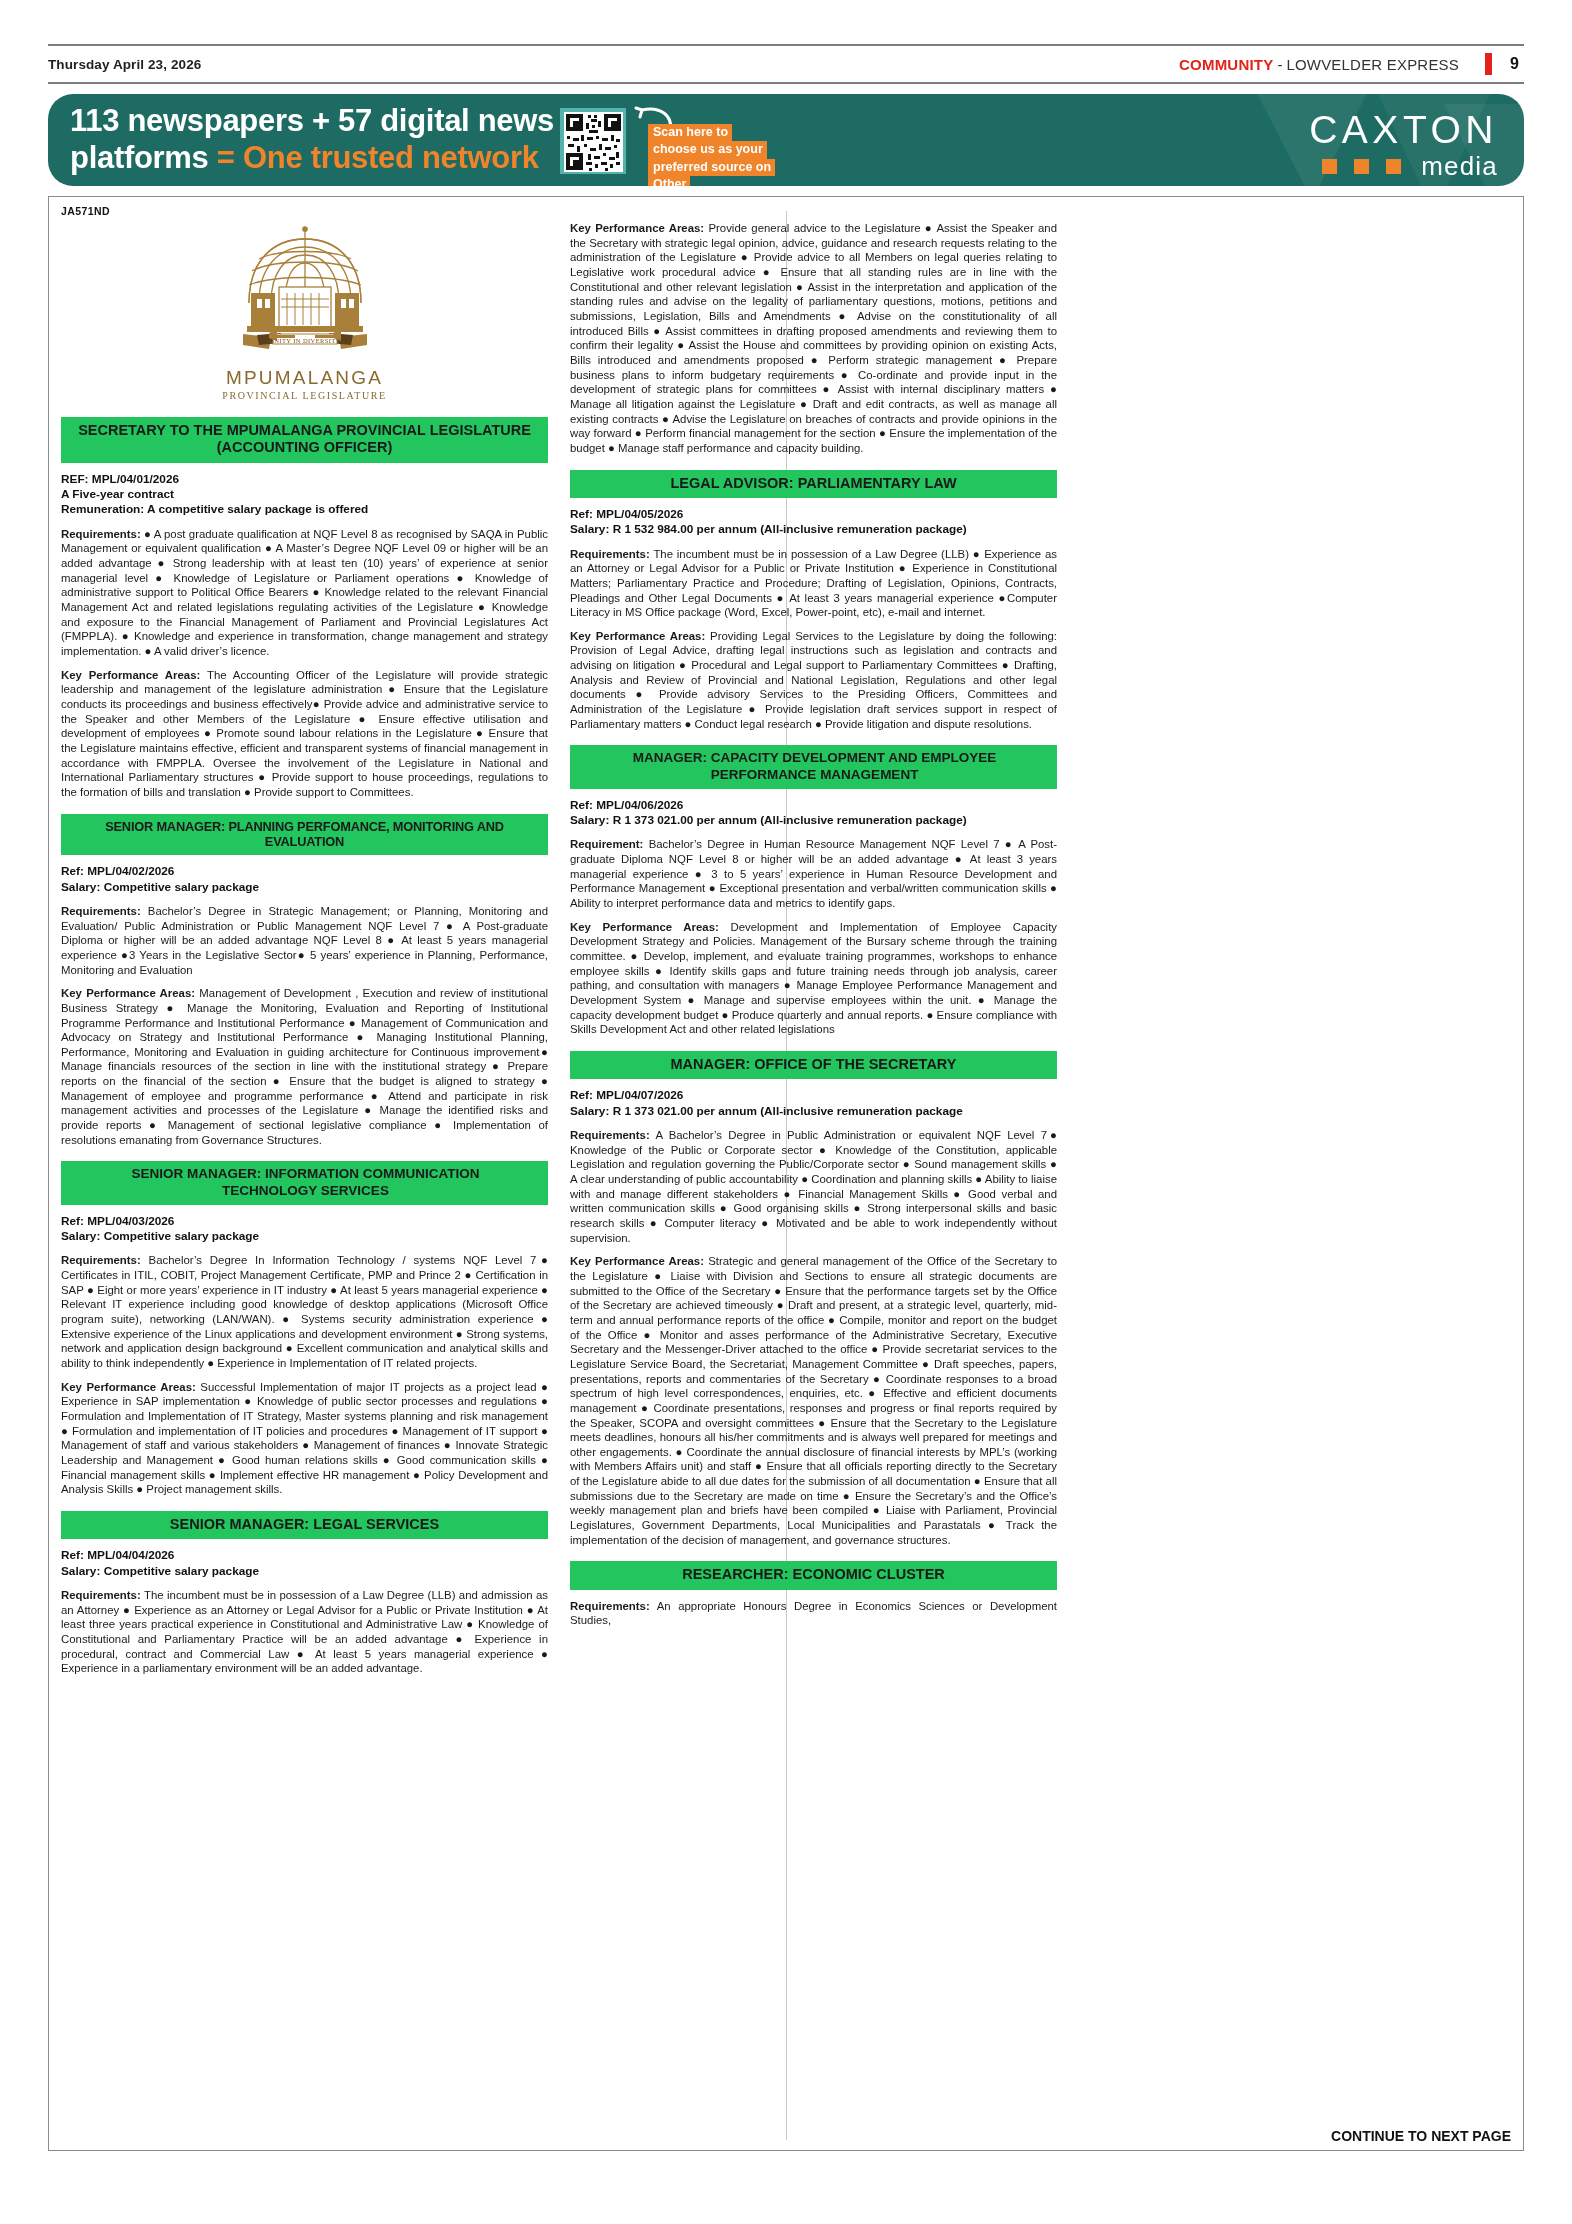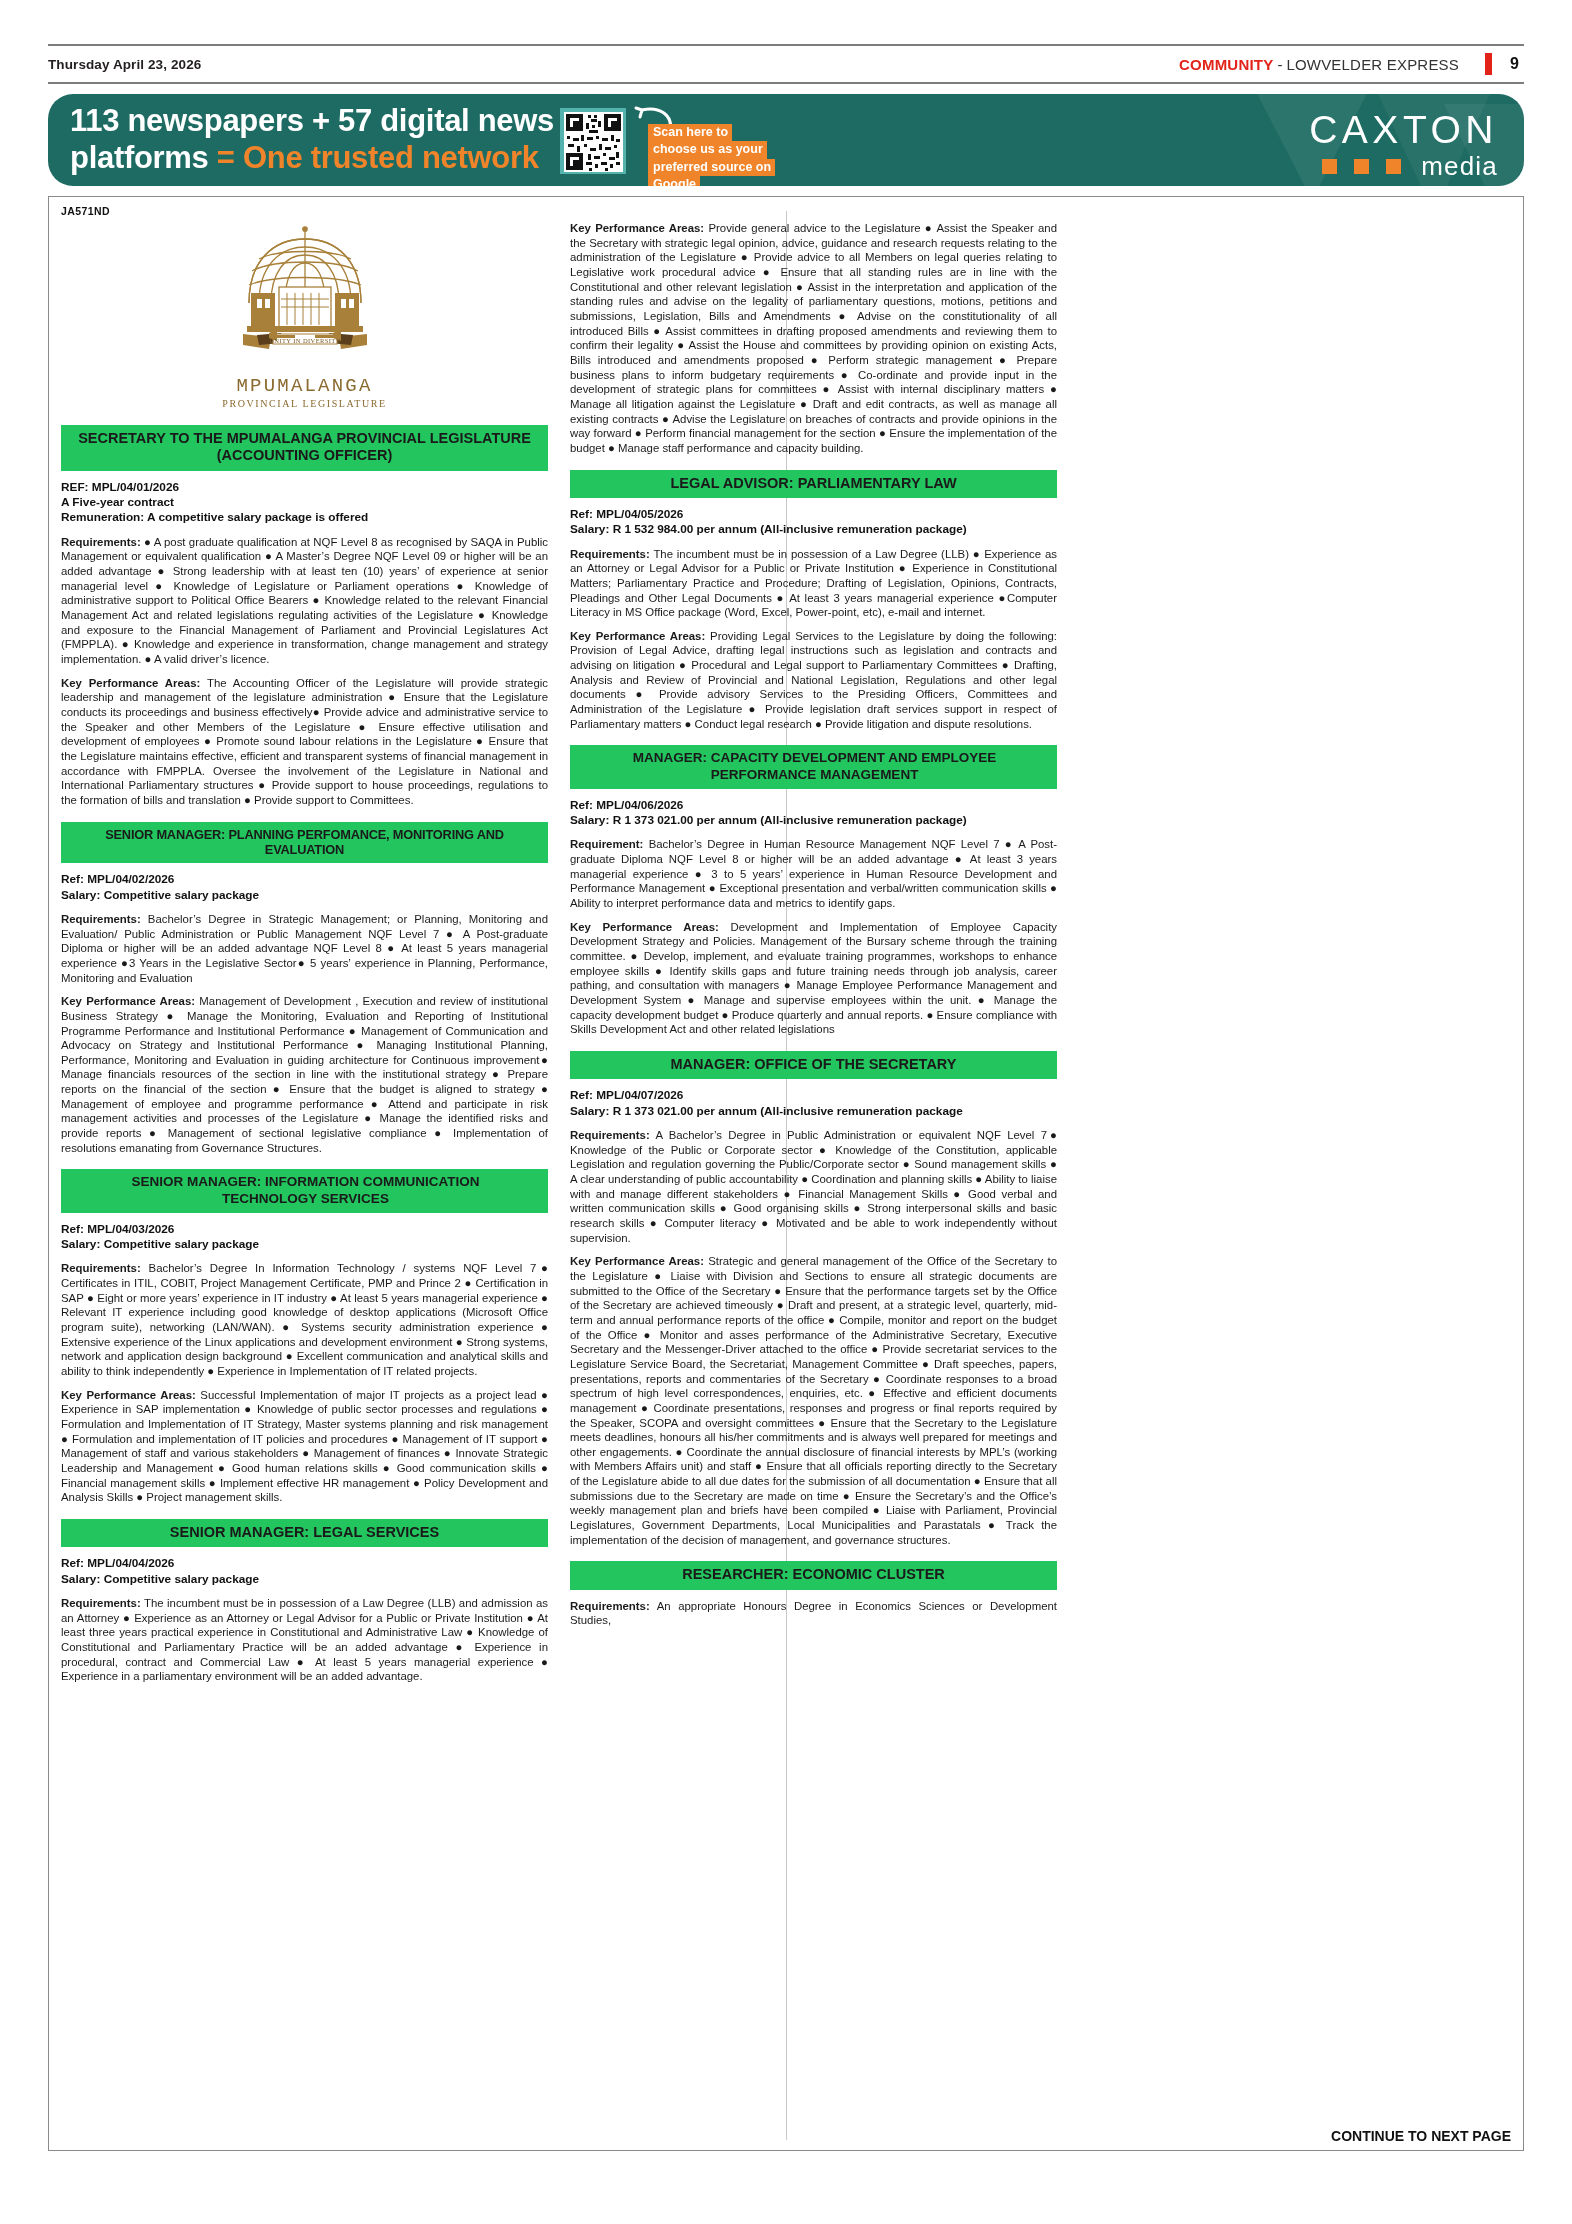--- a/index.html
+++ b/index.html
@@ -123,22 +123,22 @@
   .cols { display:flex; gap:22px; margin-top:2px; height:1920px; }
   .col { width:487px; position:relative; }
   .col-divider {
     position:absolute; left:50%; top:14px; bottom:10px; width:1px; background:#c8c8c8;
   }
 
   
   .emblem { text-align:center; padding:6px 0 2px 0; }
   .emblem svg { display:block; margin:0 auto; }
   .emblem-name {
-    font-family:Liberation Mono, monospace;
-    font-size:19px; letter-spacing:2.2px; color:#8a6a2f; margin-top:18px;
+    font-family:Liberation Sans, sans-serif;
+    font-size:19px; letter-spacing:2.2px; color:#8a6a2f; margin-top:10px;
   }
   .emblem-sub {
     font-family:"Liberation Serif", serif;
     font-size:10px; letter-spacing:1.6px; color:#8a6a2f; margin-top:1px;
   }
 
   
   .jobhead {
     background:#22c55e;
     text-align:center;
@@ -251,21 +251,21 @@
 
     <svg class="curve-arrow" viewBox="0 0 46 32">
       <path d="M40 30 C 44 12, 28 4, 12 8" stroke="#ffffff" stroke-width="3" fill="none" stroke-linecap="round"></path>
       <path d="M6 6 L12 8 L10 15" stroke="#ffffff" stroke-width="3" fill="none" stroke-linecap="round" stroke-linejoin="round"></path>
     </svg>
 
     <div class="scan-box">
       <span class="scan-line">Scan here to</span>
       <span class="scan-line">choose us as your</span>
       <span class="scan-line">preferred source on</span>
-      <span class="scan-line">Google</span>
+      <span class="scan-line">Other</span>
     </div>
 
     <div class="caxton">
       <div class="caxton-word">CAXTON</div>
       <div class="caxton-row">
         <span class="caxton-sq"></span>
         <span class="caxton-sq"></span>
         <span class="caxton-sq"></span>
         <span class="caxton-media">media</span>
       </div>

